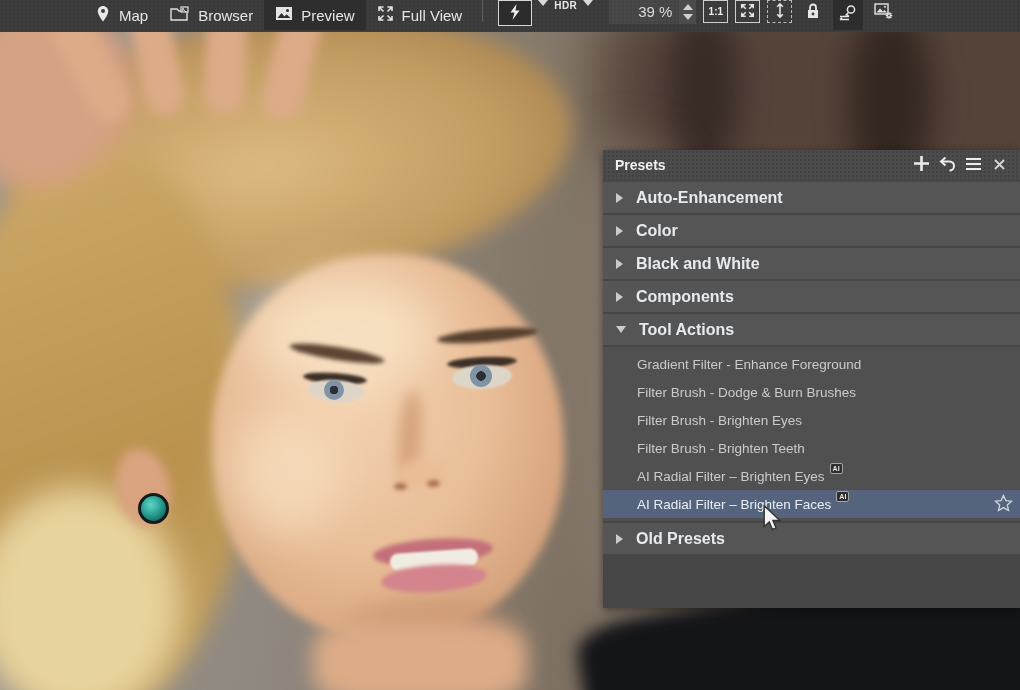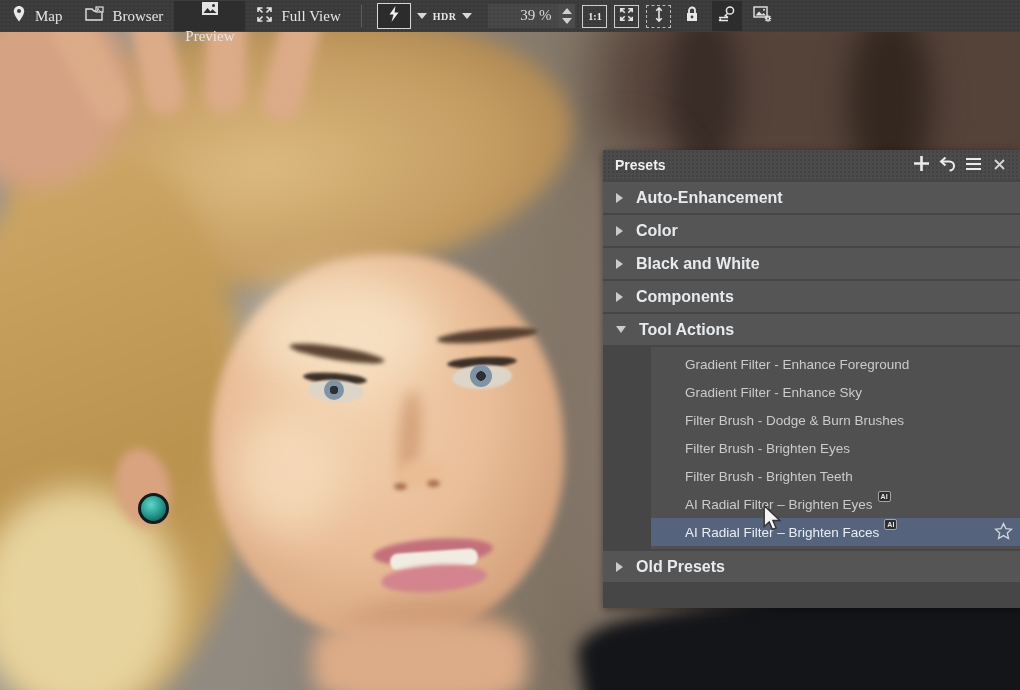--- a/index.html
+++ b/index.html
@@ -6,25 +6,25 @@
   html,body { width:1020px; height:690px; overflow:hidden; background:#2b2b2b;
               font-family:"Liberation Sans","DejaVu Sans",sans-serif; }
   .app { position:relative; width:1020px; height:690px; }
 
   
   .toolbar {
     position:absolute; top:0; left:0; right:0; height:32px;
     background:#3d3d3d;
     background-image:radial-gradient(circle,#373737 1px,transparent 1.2px);
     background-size:4px 4px;
-    display:flex; align-items:center; 
-    color:#e6e6e6; font-size:15px; z-index:40;font-family:Liberation Serif, serif;
+    display:flex; align-items:flex-start; padding-left:84px;
+    color:#e6e6e6; font-size:15px; z-index:40;
   }
   .tbtn { display:flex; align-items:center; gap:8px; height:30px; padding:0 11px; cursor:default; }
-  .tbtn.active { background:#2e2e2e;flex-direction:column; }
+  .tbtn.active { background:#2e2e2e; }
   .tbtn svg { flex:0 0 auto; }
   .tb-sep { width:1px; height:22px; background:#5e5e5e; margin:0 9px; }
   .boxbtn { width:34px; height:26px; border:1px solid #d6d6d6; background:#2c2c2c;
             display:flex; align-items:center; justify-content:center; margin-left:6px; }
   .caret-down { width:0; height:0; border-left:5px solid transparent; border-right:5px solid transparent;
                 border-top:6px solid #d9d9d9; margin:0 6px; }
   .hdr-label { font-size:10px; font-weight:bold; letter-spacing:.5px; color:#e8e8e8; }
   .zoom-field { width:70px; height:24px; margin-left:10px; background:#484848;
                 background-image:radial-gradient(circle,#424242 1px,transparent 1.2px); background-size:4px 4px;
                 color:#dadada; font-size:15px; text-align:right; padding-right:7px; line-height:23px; }
@@ -99,21 +99,21 @@
            background-image:radial-gradient(circle,#424242 1px,transparent 1.2px); background-size:4px 4px;
            display:flex; align-items:center; padding:0 8px 0 12px;
            font-size:14px; font-weight:bold; color:#f0f0f0; }
   .phead .spacer { flex:1; }
   .hicon { width:26px; height:26px; display:flex; align-items:center; justify-content:center; }
   .cat { height:31px; margin-top:2px; background:#555555; display:flex; align-items:center;
          padding-left:13px; font-size:16px; font-weight:bold; color:#e7ebee; }
   .tri { margin-right:13px; width:0; height:0; }
   .tri.closed { border-top:5px solid transparent; border-bottom:5px solid transparent; border-left:7px solid #cbcbcb; }
   .tri.open   { border-left:5px solid transparent; border-right:5px solid transparent; border-top:7px solid #cbcbcb; }
-  .items { background:#505050; margin-top:2px; padding:3px 0;margin-left:48px; }
+  .items { background:#505050; margin-top:2px; padding:3px 0; }
   .item { height:28px; display:flex; align-items:center; padding-left:34px;
           font-size:13.5px; color:#c9cbcc; position:relative; }
   .item.selected { background:#55647c; color:#e9eef5; }
   .ai-badge { display:inline-block; margin-left:5px; transform:translateY(-8px);
               font-size:7px; font-weight:bold; line-height:9px; padding:0 2px;
               background:#2e2e2e; color:#e6e6e6; border:1px solid #a5a5a5; border-radius:2px; }
   .star { position:absolute; right:7px; top:4px; }
 
   
   .cursor { position:absolute; left:762px; top:473px; z-index:60; }
@@ -343,23 +343,20 @@
       <div class="cat">
         <span class="tri open"></span>
         <span>Tool Actions</span>
       </div>
 
       <div class="items">
         <div class="item">
           <span>Gradient Filter - Enhance Foreground</span>
         </div>
         <div class="item">
-          <span>Gradient Filter - Enhance Sky</span>
-        </div>
-        <div class="item">
           <span>Filter Brush - Dodge &amp; Burn Brushes</span>
         </div>
         <div class="item">
           <span>Filter Brush - Brighten Eyes</span>
         </div>
         <div class="item">
           <span>Filter Brush - Brighten Teeth</span>
         </div>
         <div class="item">
           <span>AI Radial Filter – Brighten Eyes</span>

